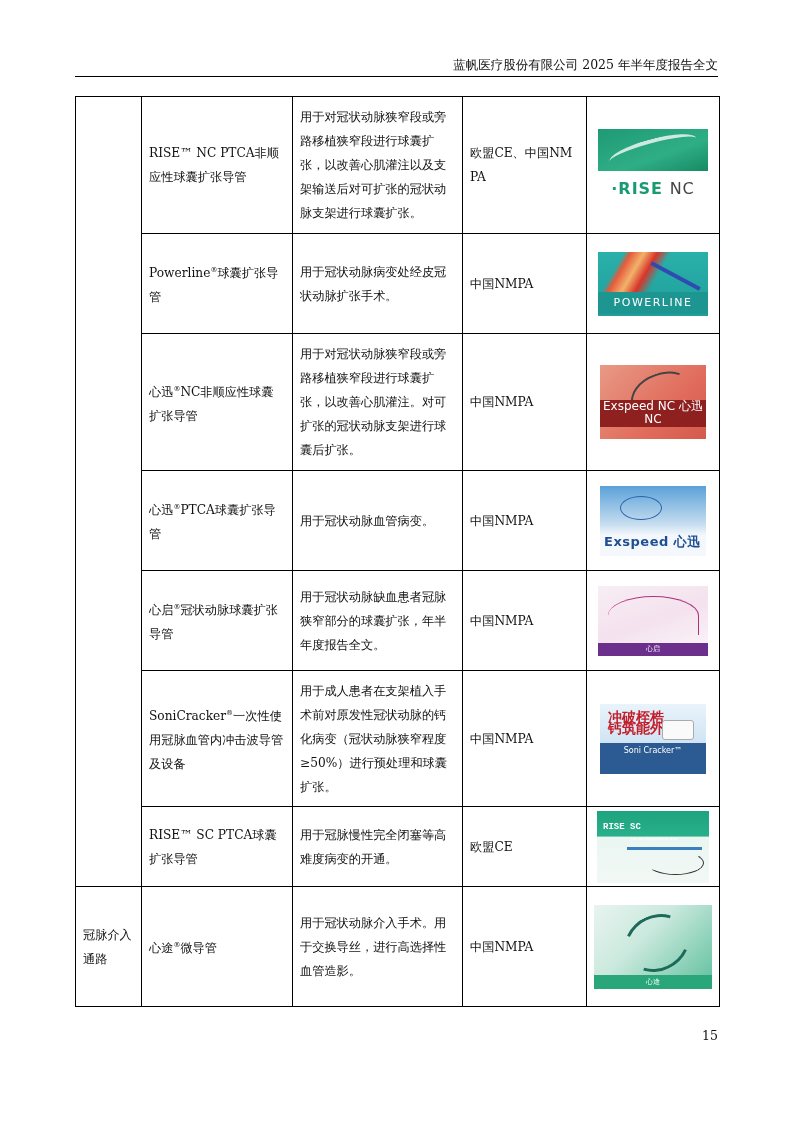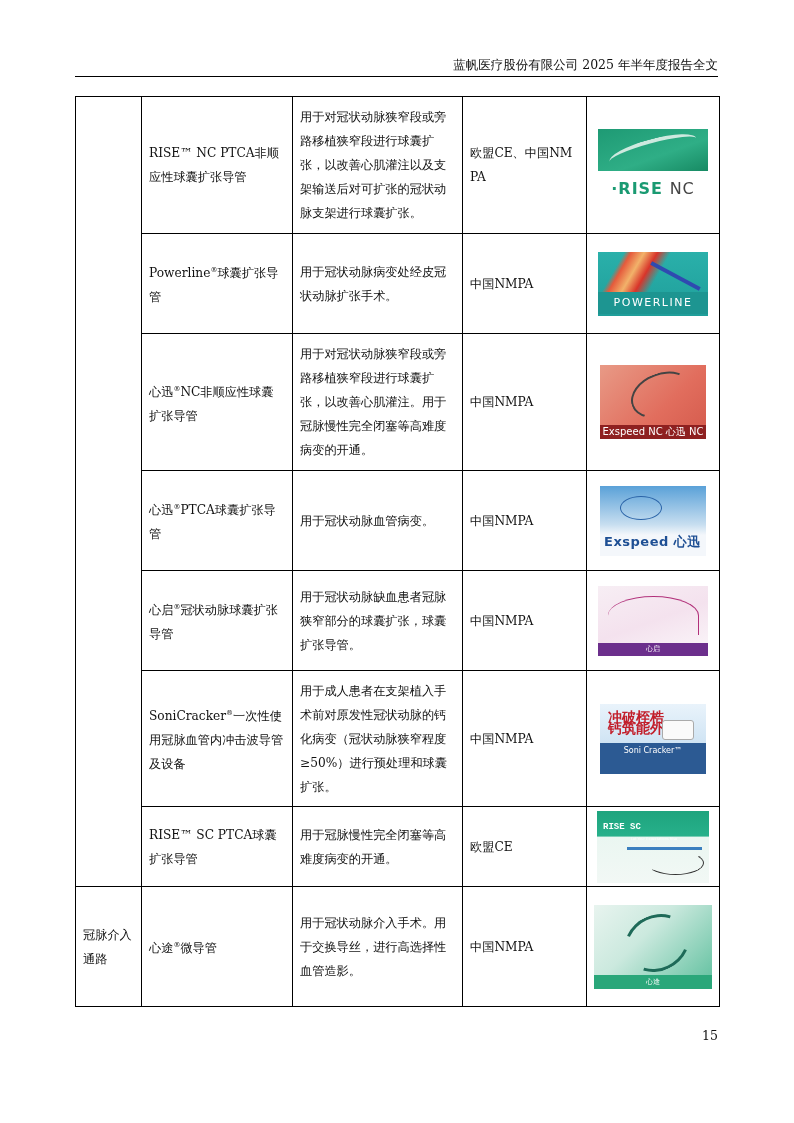--- a/index.html
+++ b/index.html
@@ -34,22 +34,22 @@
   .powerline { width: 110px; height: 64px; background: linear-gradient(#2ab0aa,#1f9e9a); }
   .powerline .art { height: 40px; position: relative;
                     background: linear-gradient(120deg, transparent 20%, #e55a3c 25%, #f2b26a 35%, #d8342a 45%, transparent 55%); }
   .powerline .art::after { content:""; position:absolute; left:50px; top:22px; width:55px; height:4px; background:#2f4ab0; transform: rotate(28deg); }
   .powerline .txt { color:#fff; font-family:"DejaVu Sans", sans-serif; font-size:11px; letter-spacing:1.5px;
                     text-align:center; line-height:22px; background: #1d9591; }
 
   .exspeed-nc { width: 106px; height: 74px; background: linear-gradient(135deg,#e89a86,#e16d5d 60%,#d45a4c); }
   .exspeed-nc .wire { position:absolute; left:30px; top:8px; width:60px; height:40px; border:2px solid #444;
                       border-radius:50%; border-color:#444 transparent transparent #444; transform: rotate(-20deg); }
-  .exspeed-nc .bar { position:absolute; left:0; bottom:0; width:100%; height:14px; background:#8e2020;
-                     color:#fff; font-size:10px; line-height:13px; text-align:center; font-family:"DejaVu Sans", sans-serif; }
+  .exspeed-nc .bar { position:absolute; left:0; bottom:12px; width:100%; height:27px; background:#8e2020;
+                     color:#fff; font-size:12px; line-height:13px; text-align:center; font-family:"DejaVu Sans", sans-serif; }
 
   .exspeed { width: 106px; height: 70px; background: linear-gradient(#5aa1d8,#c7def0 55%,#f4f7fb 70%); }
   .exspeed .wire { position:absolute; left:20px; top:10px; width:40px; height:22px; border:1.5px solid #2b64a8; border-radius:50%; }
   .exspeed .logo { position:absolute; left:4px; bottom:2px; font-family:"DejaVu Sans", sans-serif; color:#1e4f94;
                    font-size:13px; font-weight:bold; letter-spacing:.5px; }
 
   .xinqi { width: 110px; height: 70px; background: linear-gradient(160deg,#f7eef4,#f4e2ee 50%,#fbf7fa); }
   .xinqi .curve { position:absolute; left:10px; top:10px; width:90px; height:38px; border-top:1.5px solid #b1307a;
                   border-radius:50% 50% 0 0; border-right:1.5px solid #b1307a; }
   .xinqi .bar { position:absolute; left:0; bottom:0; width:100%; height:13px; background:#6c2f8c; color:#fff;
@@ -112,21 +112,21 @@
       <td class="c-img">
         <div class="img-box powerline">
           <div class="art"></div>
           <div class="txt">POWERLINE</div>
         </div>
       </td>
     </tr>
 
     <tr style="height:137px">
       <td class="c-name"><span>心迅</span><sup>®</sup><span>NC非顺应性球囊扩张导管</span></td>
-      <td class="c-use">用于对冠状动脉狭窄段或旁路移植狭窄段进行球囊扩张，以改善心肌灌注。用于冠脉慢性完全闭塞等高难度病变的开通。</td>
+      <td class="c-use">用于对冠状动脉狭窄段或旁路移植狭窄段进行球囊扩张，以改善心肌灌注。对可扩张的冠状动脉支架进行球囊后扩张。</td>
       <td class="c-cert">中国NMPA</td>
       <td class="c-img">
         <div class="img-box exspeed-nc">
           <div class="wire"></div>
           <div class="bar">Exspeed NC 心迅 NC</div>
         </div>
       </td>
     </tr>
 
     <tr style="height:100px">
@@ -136,21 +136,21 @@
       <td class="c-img">
         <div class="img-box exspeed">
           <div class="wire"></div>
           <div class="logo">Exspeed 心迅</div>
         </div>
       </td>
     </tr>
 
     <tr style="height:100px">
       <td class="c-name"><span>心启</span><sup>®</sup><span>冠状动脉球囊扩张导管</span></td>
-      <td class="c-use">用于冠状动脉缺血患者冠脉狭窄部分的球囊扩张，球囊扩张导管。</td>
+      <td class="c-use">用于冠状动脉缺血患者冠脉狭窄部分的球囊扩张，年半年度报告全文。</td>
       <td class="c-cert">中国NMPA</td>
       <td class="c-img">
         <div class="img-box xinqi">
           <div class="curve"></div>
           <div class="bar">心启</div>
         </div>
       </td>
     </tr>
 
     <tr style="height:136px">

